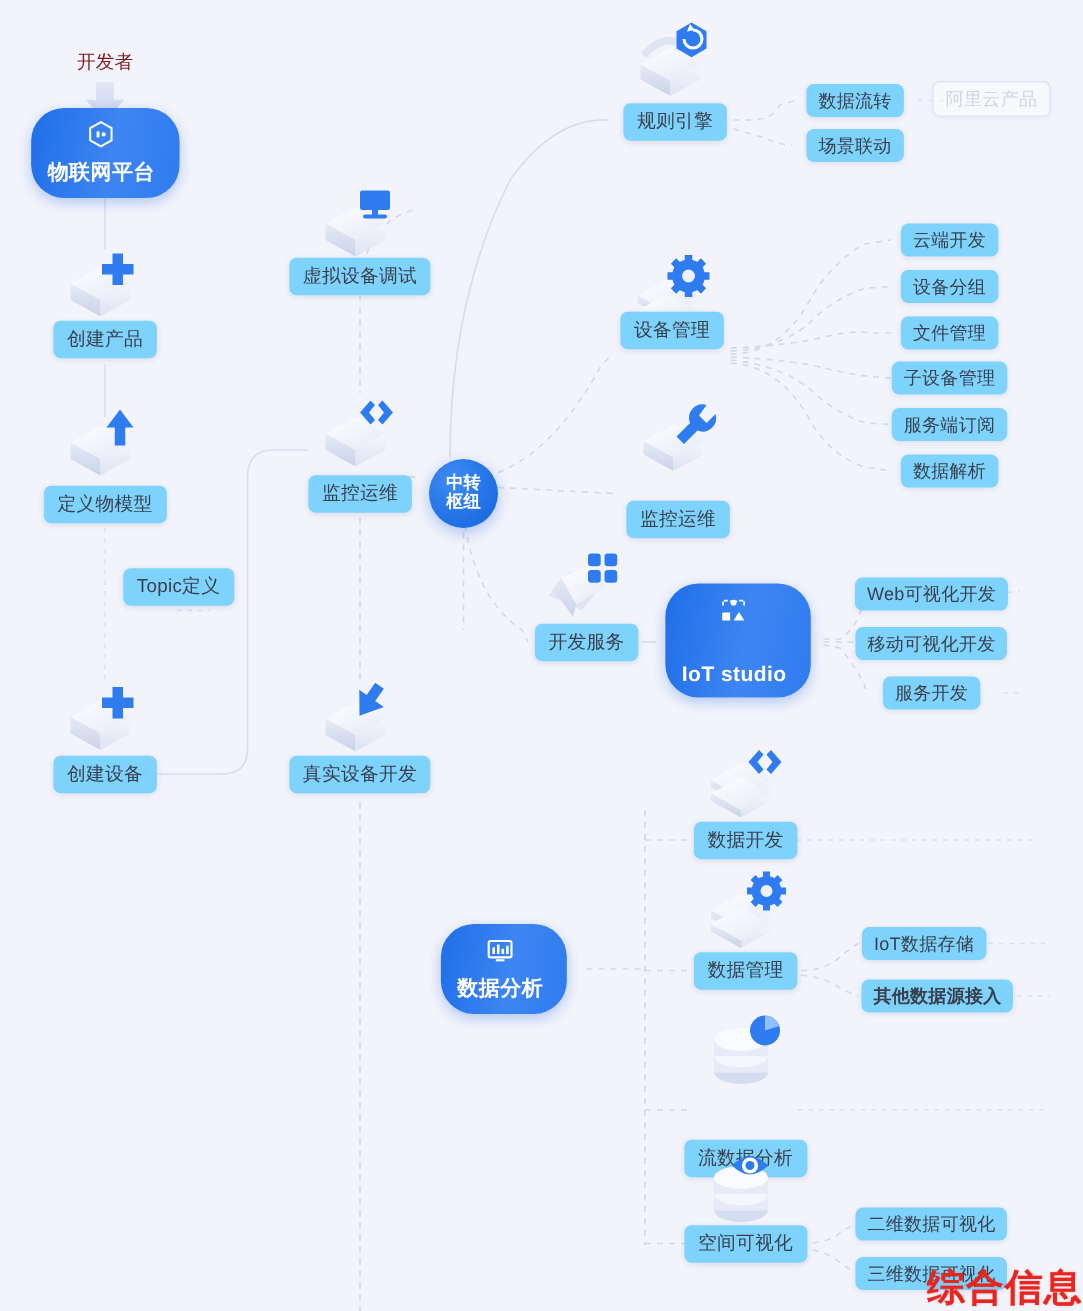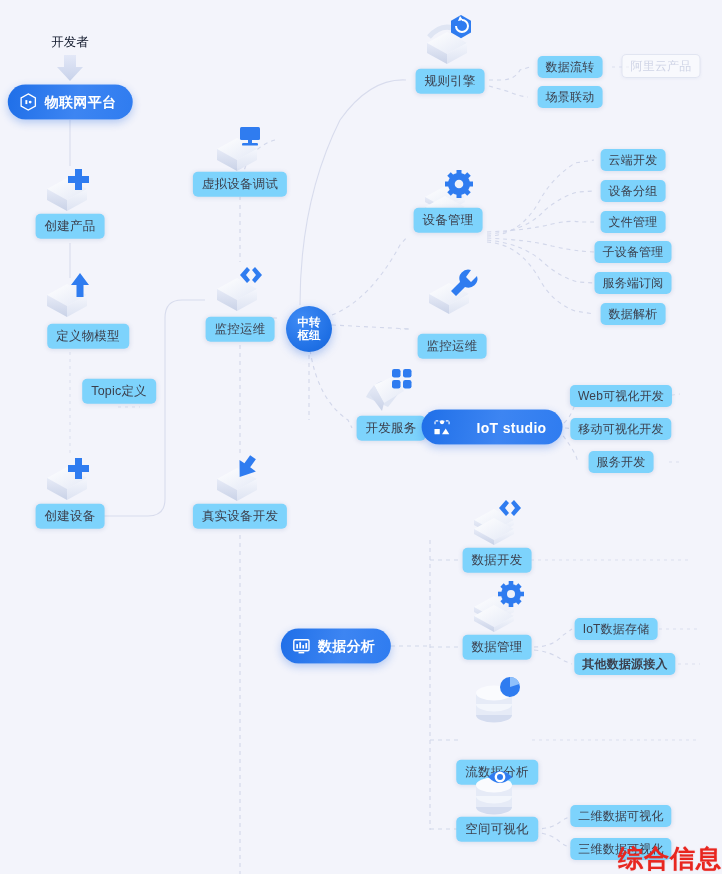--- a/index.html
+++ b/index.html
@@ -41,20 +41,21 @@
     display:flex;align-items:center;gap:7px;
     background:linear-gradient(100deg,#1f6fe8 0%,#3d85f2 55%,#2f7cf0 100%);
     color:#fff;
     border-radius:22px;
     padding:8px 16px 8px 11px;
     font-size:14px;font-weight:bold;
     white-space:nowrap;
     box-shadow:0 3px 9px rgba(40,105,225,.32);
     transform:translate(-50%,-50%);
     letter-spacing:.3px;
+    flex-direction:column;
   }
   .pill .pill-ico{
     width:19px;height:19px;flex:0 0 19px;
     display:flex;align-items:center;justify-content:center;
   }
   .pill .pill-ico svg{display:block;}
 
   
   .hub{
     position:absolute;
@@ -67,21 +68,21 @@
     transform:translate(-50%,-50%);
   }
 
   
   .ico{position:absolute;transform:translate(-50%,-50%);}
   .ico svg{display:block;}
 
   
   .plain-label{
     position:absolute;
-    color:#0f172a;font-size:12.5px;
+    color:#7f1d1d;font-size:12.5px;
     transform:translate(-50%,-50%);
     white-space:nowrap;
   }
   .down-arrow{position:absolute;transform:translate(-50%,-50%);}
 
   
   .watermark{
     position:absolute;
     color:#e8261f;
     font-size:25px;font-weight:bold;
@@ -224,21 +225,21 @@
   <div class="chip" style="left:70px;top:226px;">创建产品</div>
 
   <div class="ico" style="left:70px;top:294px;">
     <svg width="62" height="58" viewBox="0 0 62 58">
       <path d="M8 30 L28 19 L48 30 L28 41 Z" fill="url(#cT)"></path>
       <path d="M8 30 L28 41 L28 52 L8 41 Z" fill="url(#cL)"></path>
       <path d="M48 30 L28 41 L28 52 L48 41 Z" fill="url(#cR)"></path>
       <path d="M41 8 L50 20 h-5.5 v12 h-7 V20 H32 Z" fill="#2f7cf0"></path>
     </svg>
   </div>
-  <div class="chip" style="left:88px;top:336px;text-align:center;">定义物模型</div>
+  <div class="chip" style="left:70px;top:336px;text-align:center;">定义物模型</div>
 
   <div class="chip" style="left:119px;top:391px;">Topic定义</div>
 
   <div class="ico" style="left:70px;top:477px;">
     <svg width="62" height="58" viewBox="0 0 62 58">
       <path d="M8 30 L28 19 L48 30 L28 41 Z" fill="url(#cT)"></path>
       <path d="M8 30 L28 41 L28 52 L8 41 Z" fill="url(#cL)"></path>
       <path d="M48 30 L28 41 L28 52 L48 41 Z" fill="url(#cR)"></path>
       <path d="M36 10 h7 v7 h7 v7 h-7 v7 h-7 v-7 h-7 v-7 h7 z" fill="#2f7cf0"></path>
     </svg>

